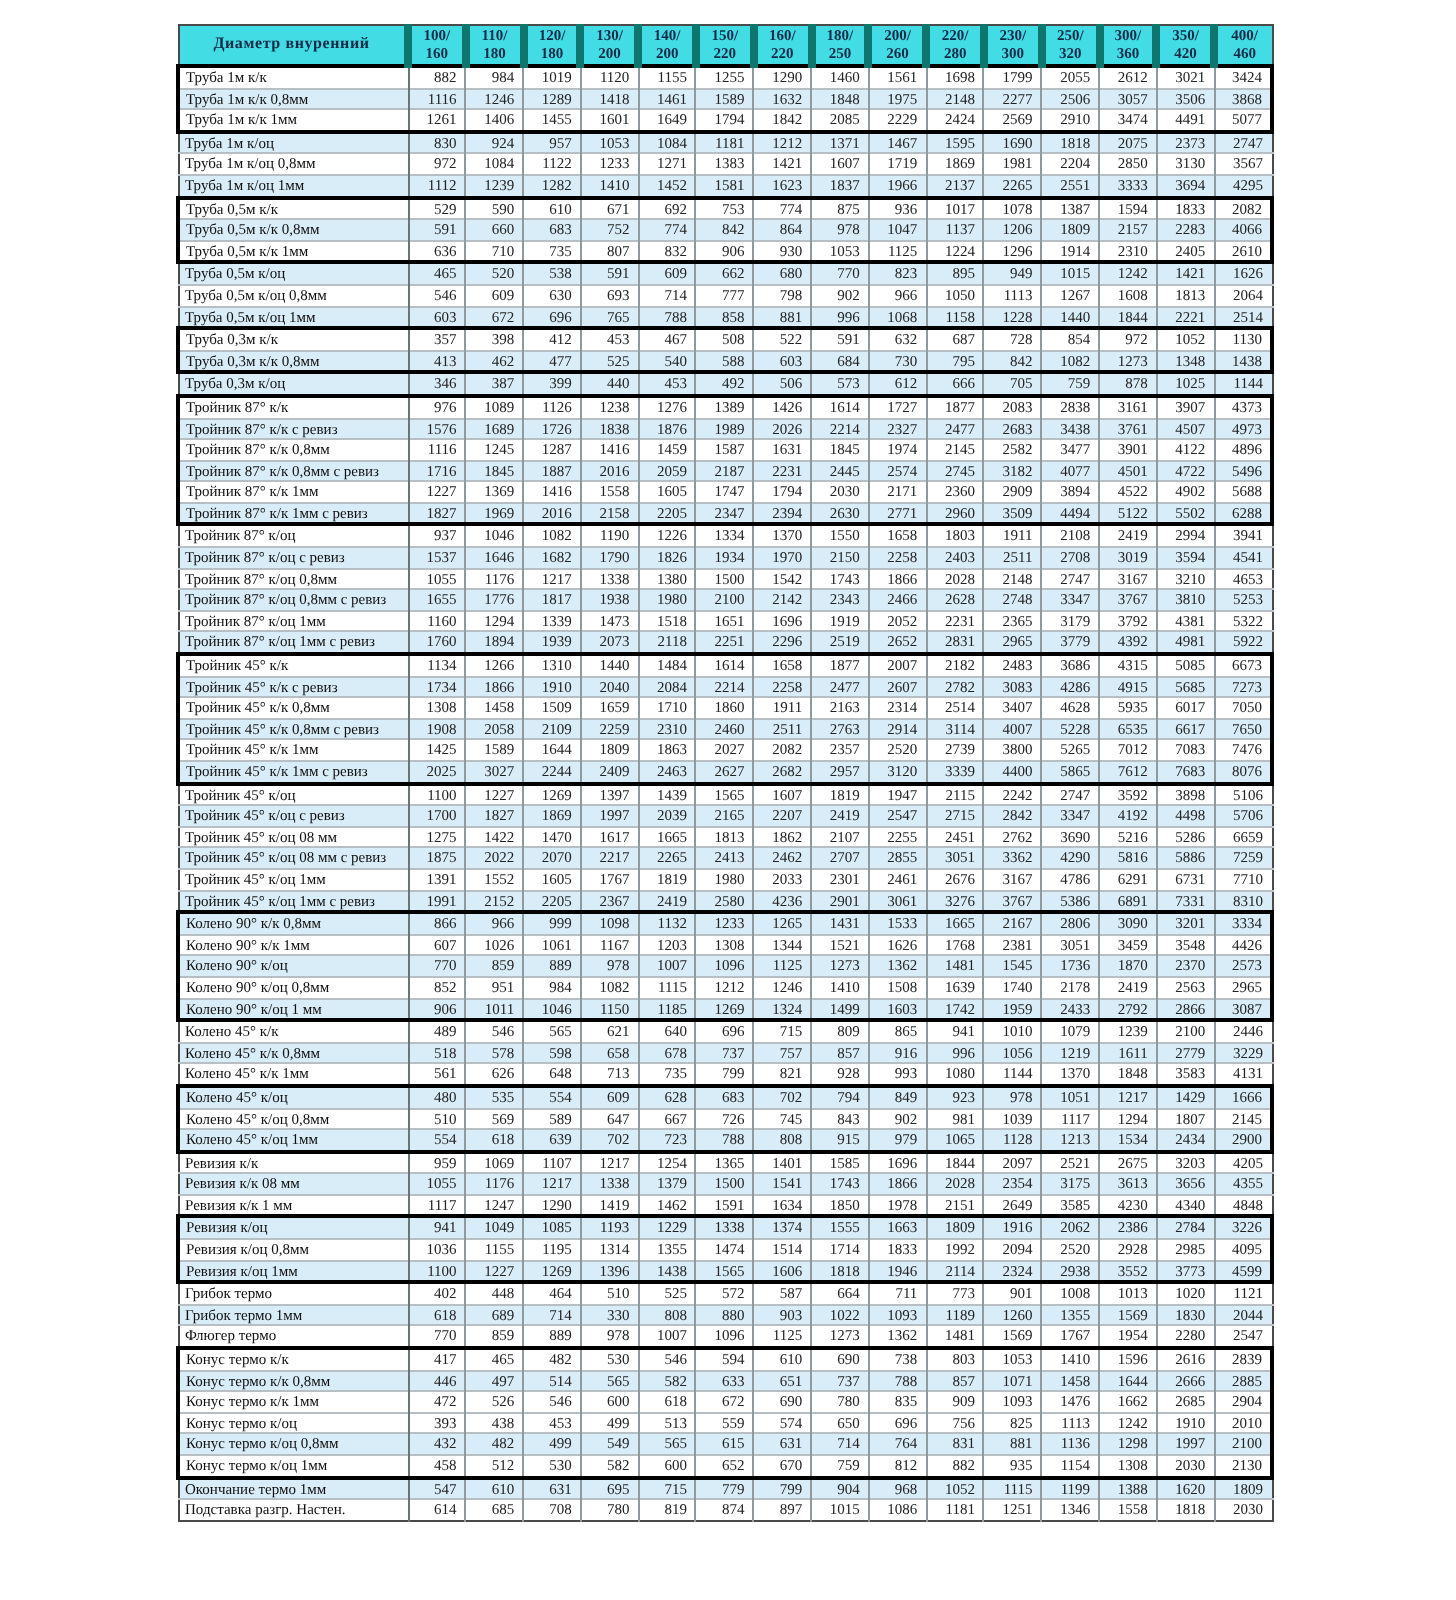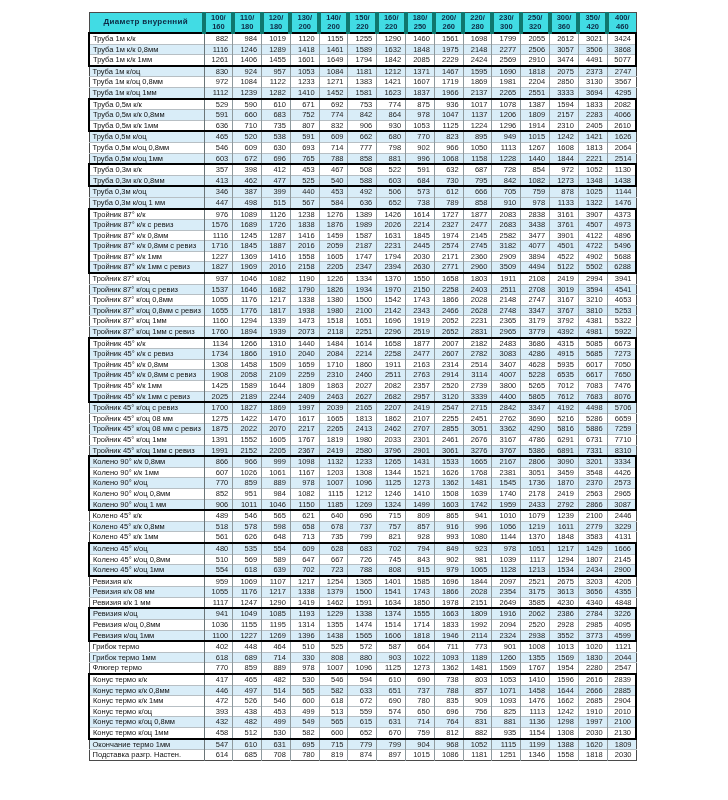--- a/index.html
+++ b/index.html
@@ -1,17 +1,17 @@
 <!DOCTYPE html>
 <html><head>
 <meta charset="utf-8">
 <style>
   html,body{margin:0;padding:0;background:#ffffff;}
   body{width:728px;height:800px;position:relative;font-family:"Liberation Sans",sans-serif;}
-  .page{position:absolute;left:0;top:0;width:728px;height:800px;background:#ffffff;}
+  .page{position:absolute;left:0;top:0;width:728px;height:800px;background:#ffffff;font-family:Liberation Serif, serif;}
   table.price-table{
     position:absolute;left:88px;top:12px;width:549px;
     border-collapse:collapse;table-layout:fixed;
     border:1px solid #4a4a4a;
   }
   col.label-col{width:115px;}
   thead th{
     background:#41dce4;color:#0d2a45;font-size:7.5px;font-weight:bold;
     height:19px;padding:0;line-height:8.5px;text-align:center;vertical-align:middle;
     border-left:4px solid #0f766e;border-bottom:1.5px solid #222;
@@ -390,38 +390,20 @@
           <td class="num">506</td>
           <td class="num">573</td>
           <td class="num">612</td>
           <td class="num">666</td>
           <td class="num">705</td>
           <td class="num">759</td>
           <td class="num">878</td>
           <td class="num">1025</td>
           <td class="num">1144</td>
         </tr>
-        <tr class="blue">
-          <td class="label">Труба  0,3м к/оц 1 мм</td>
-          <td class="num">447</td>
-          <td class="num">498</td>
-          <td class="num">515</td>
-          <td class="num">567</td>
-          <td class="num">584</td>
-          <td class="num">636</td>
-          <td class="num">652</td>
-          <td class="num">738</td>
-          <td class="num">789</td>
-          <td class="num">858</td>
-          <td class="num">910</td>
-          <td class="num">978</td>
-          <td class="num">1133</td>
-          <td class="num">1322</td>
-          <td class="num">1476</td>
-        </tr>
       </tbody>
       <tbody class="boxed">
         <tr class="white">
           <td class="label">Тройник 87° к/к</td>
           <td class="num">976</td>
           <td class="num">1089</td>
           <td class="num">1126</td>
           <td class="num">1238</td>
           <td class="num">1276</td>
           <td class="num">1389</td>
@@ -723,37 +705,55 @@
           <td class="num">2739</td>
           <td class="num">3800</td>
           <td class="num">5265</td>
           <td class="num">7012</td>
           <td class="num">7083</td>
           <td class="num">7476</td>
         </tr>
         <tr class="blue">
           <td class="label">Тройник 45° к/к 1мм с ревиз</td>
           <td class="num">2025</td>
-          <td class="num">2189</td>
+          <td class="num">3027</td>
           <td class="num">2244</td>
           <td class="num">2409</td>
           <td class="num">2463</td>
           <td class="num">2627</td>
           <td class="num">2682</td>
           <td class="num">2957</td>
           <td class="num">3120</td>
           <td class="num">3339</td>
           <td class="num">4400</td>
           <td class="num">5865</td>
           <td class="num">7612</td>
           <td class="num">7683</td>
           <td class="num">8076</td>
         </tr>
       </tbody>
       <tbody>
+        <tr class="white">
+          <td class="label">Тройник 45° к/оц</td>
+          <td class="num">1100</td>
+          <td class="num">1227</td>
+          <td class="num">1269</td>
+          <td class="num">1397</td>
+          <td class="num">1439</td>
+          <td class="num">1565</td>
+          <td class="num">1607</td>
+          <td class="num">1819</td>
+          <td class="num">1947</td>
+          <td class="num">2115</td>
+          <td class="num">2242</td>
+          <td class="num">2747</td>
+          <td class="num">3592</td>
+          <td class="num">3898</td>
+          <td class="num">5106</td>
+        </tr>
         <tr class="blue">
           <td class="label">Тройник 45° к/оц с ревиз</td>
           <td class="num">1700</td>
           <td class="num">1827</td>
           <td class="num">1869</td>
           <td class="num">1997</td>
           <td class="num">2039</td>
           <td class="num">2165</td>
           <td class="num">2207</td>
           <td class="num">2419</td>
@@ -820,21 +820,21 @@
           <td class="num">7710</td>
         </tr>
         <tr class="blue">
           <td class="label">Тройник 45° к/оц 1мм с ревиз</td>
           <td class="num">1991</td>
           <td class="num">2152</td>
           <td class="num">2205</td>
           <td class="num">2367</td>
           <td class="num">2419</td>
           <td class="num">2580</td>
-          <td class="num">3796</td>
+          <td class="num">4236</td>
           <td class="num">2901</td>
           <td class="num">3061</td>
           <td class="num">3276</td>
           <td class="num">3767</td>
           <td class="num">5386</td>
           <td class="num">6891</td>
           <td class="num">7331</td>
           <td class="num">8310</td>
         </tr>
       </tbody>

